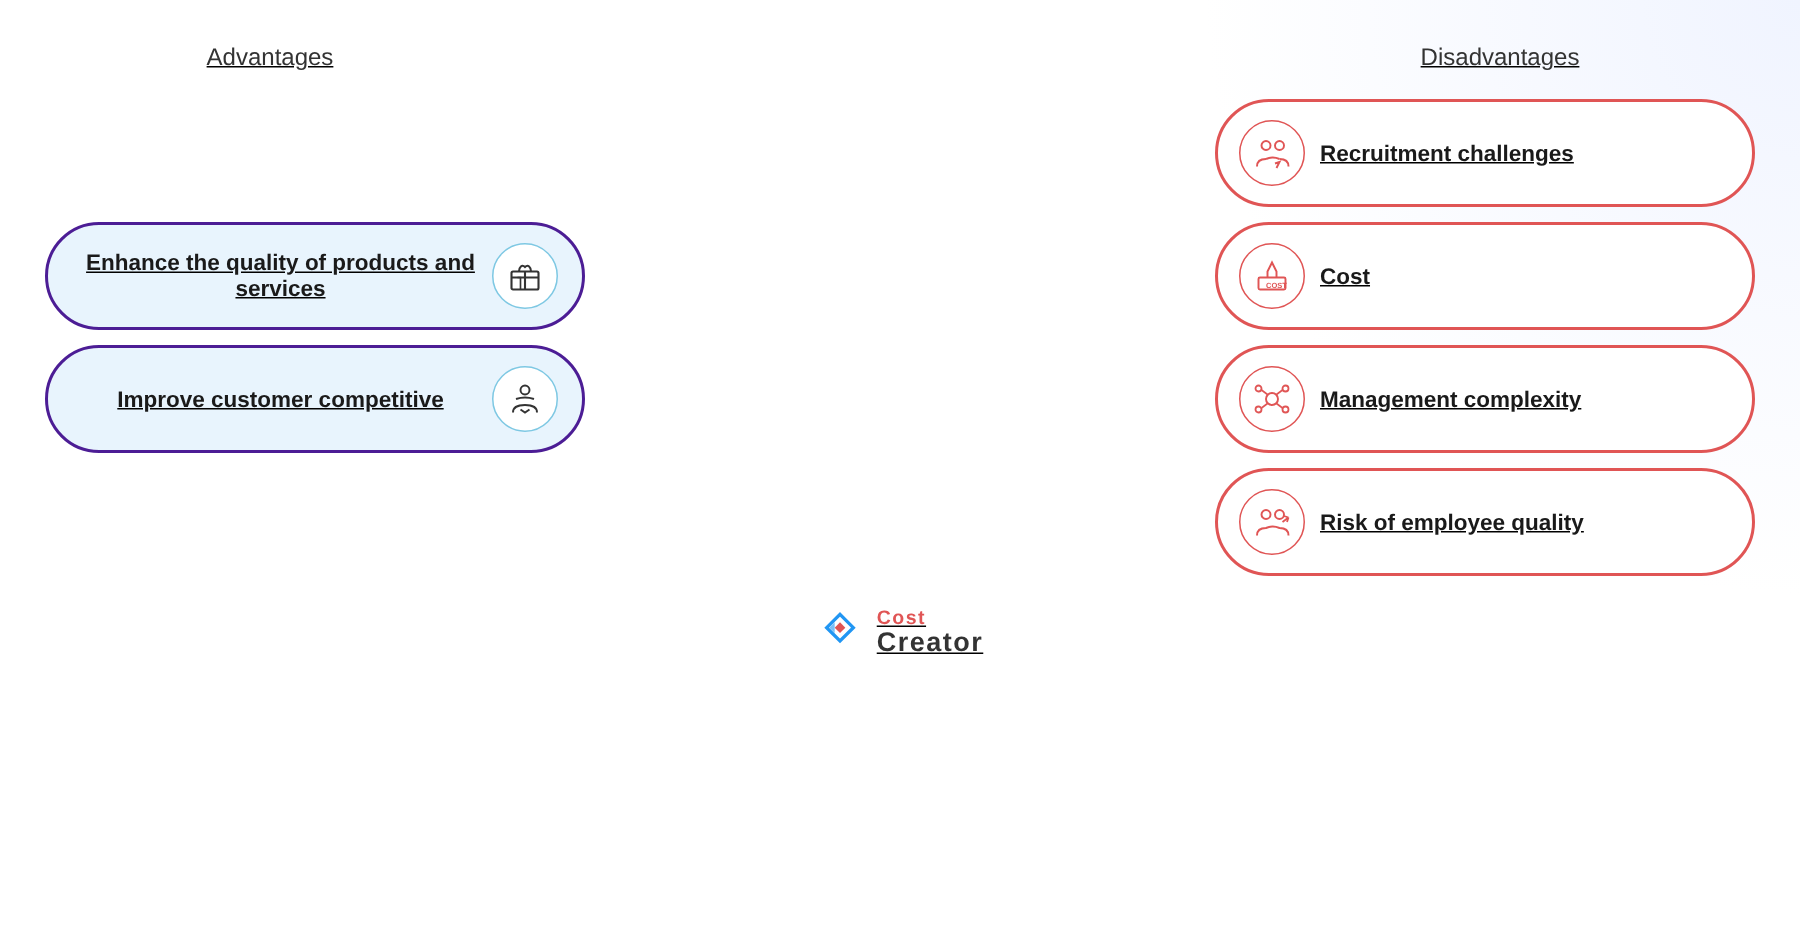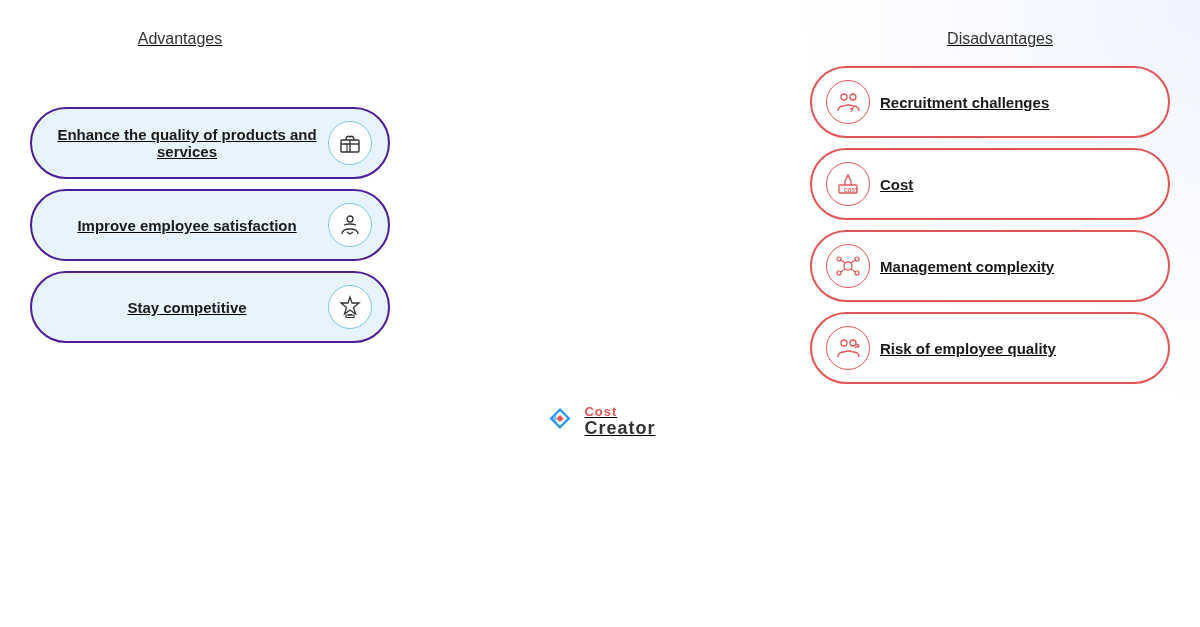--- a/index.html
+++ b/index.html
@@ -278,41 +278,31 @@
             <path d="M4 14h18" stroke="#333" stroke-width="1.4"></path>
             <path d="M13 10V22" stroke="#333" stroke-width="1.4"></path>
             <path d="M9 10 C9 7 11 5 13 7 C15 5 17 7 17 10" stroke="#333" stroke-width="1.4" fill="none"></path>
             <path d="M8 14h2v8" stroke="#333" stroke-width="1.1" fill="none"></path>
           </svg>
         </div>
       </div>
 
 
       <div class="advantage-item">
-        <span class="advantage-text">Improve employee satisfaction</span>
+        <span class="advantage-text">Improve customer competitive</span>
         <div class="icon-circle">
           <svg width="26" height="26" viewBox="0 0 26 26" fill="none" xmlns="http://www.w3.org/2000/svg">
             <circle cx="13" cy="7" r="3" stroke="#333" stroke-width="1.3" fill="none"></circle>
             <path d="M7 13 Q13 11 19 13" stroke="#333" stroke-width="1.3" fill="none"></path>
             <path d="M5 22 Q5 17 13 17 Q21 17 21 22" stroke="#333" stroke-width="1.3" fill="none"></path>
             <path d="M10 20 L13 22 L16 20" stroke="#333" stroke-width="1.3" fill="none"></path>
           </svg>
         </div>
       </div>
 
-      <div class="advantage-item">
-        <span class="advantage-text">Stay competitive</span>
-        <div class="icon-circle">
-          <svg width="26" height="26" viewBox="0 0 26 26" fill="none" xmlns="http://www.w3.org/2000/svg">
-            <path d="M13 3 L15 9 L22 9 L16.5 13.5 L18.5 20 L13 16 L7.5 20 L9.5 13.5 L4 9 L11 9 Z" stroke="#333" stroke-width="1.3" fill="none"></path>
-            <rect x="9" y="21" width="8" height="2.5" rx="0.5" stroke="#333" stroke-width="1.2" fill="none"></rect>
-            <rect x="11" y="20" width="4" height="1.5" rx="0.5" fill="#333"></rect>
-          </svg>
-        </div>
-      </div>
 
     </div>
 
     <div class="center-area">
 
       <svg class="lines-svg" viewBox="0 0 320 400" preserveAspectRatio="none">
 
         <line x1="0" y1="58" x2="160" y2="200" stroke="#bbb" stroke-width="1" stroke-dasharray="4,3"></line>
         <line x1="0" y1="134" x2="160" y2="200" stroke="#bbb" stroke-width="1" stroke-dasharray="4,3"></line>
         <line x1="0" y1="218" x2="160" y2="200" stroke="#bbb" stroke-width="1" stroke-dasharray="4,3"></line>

